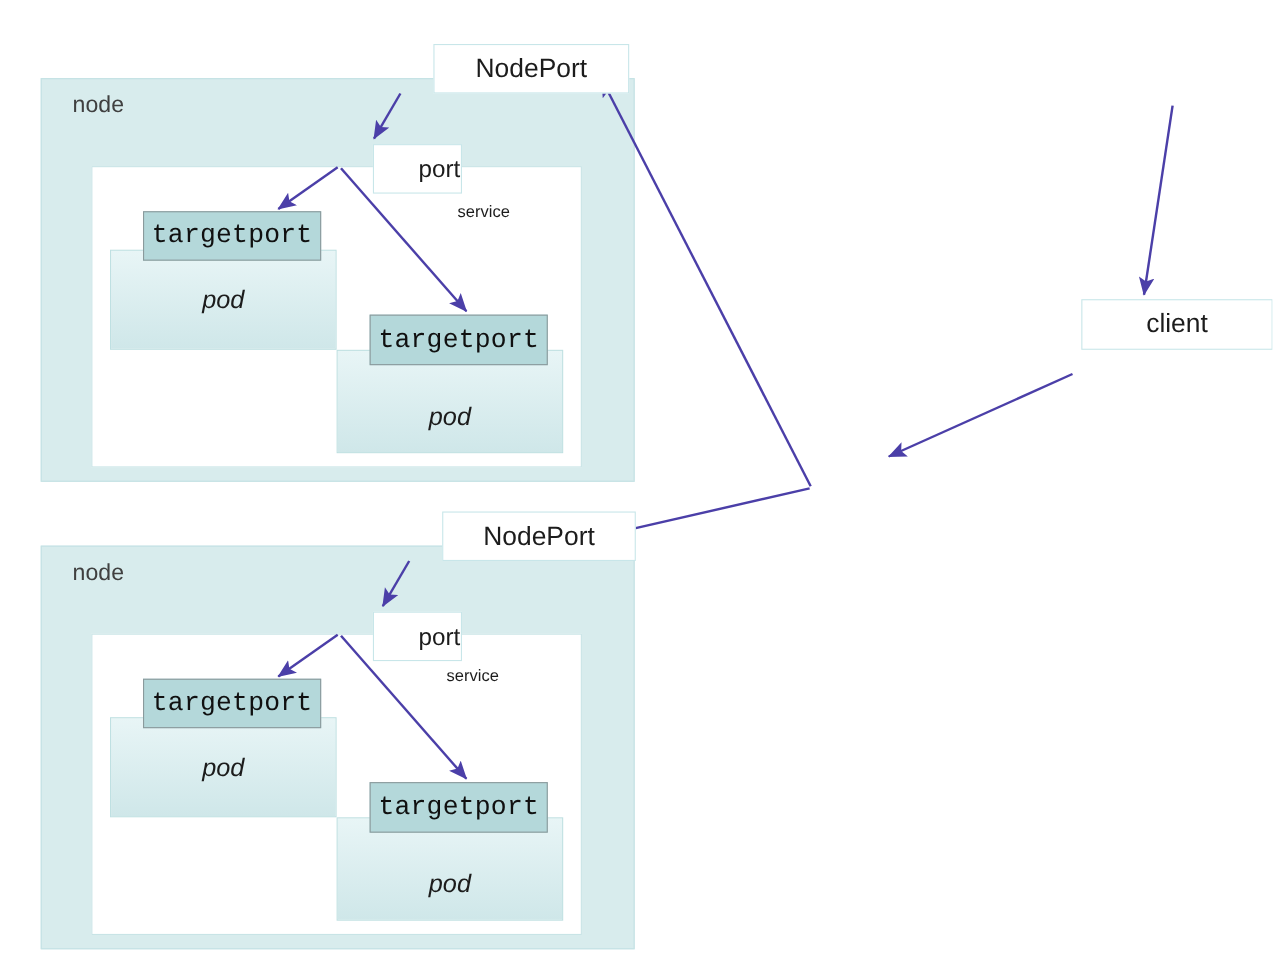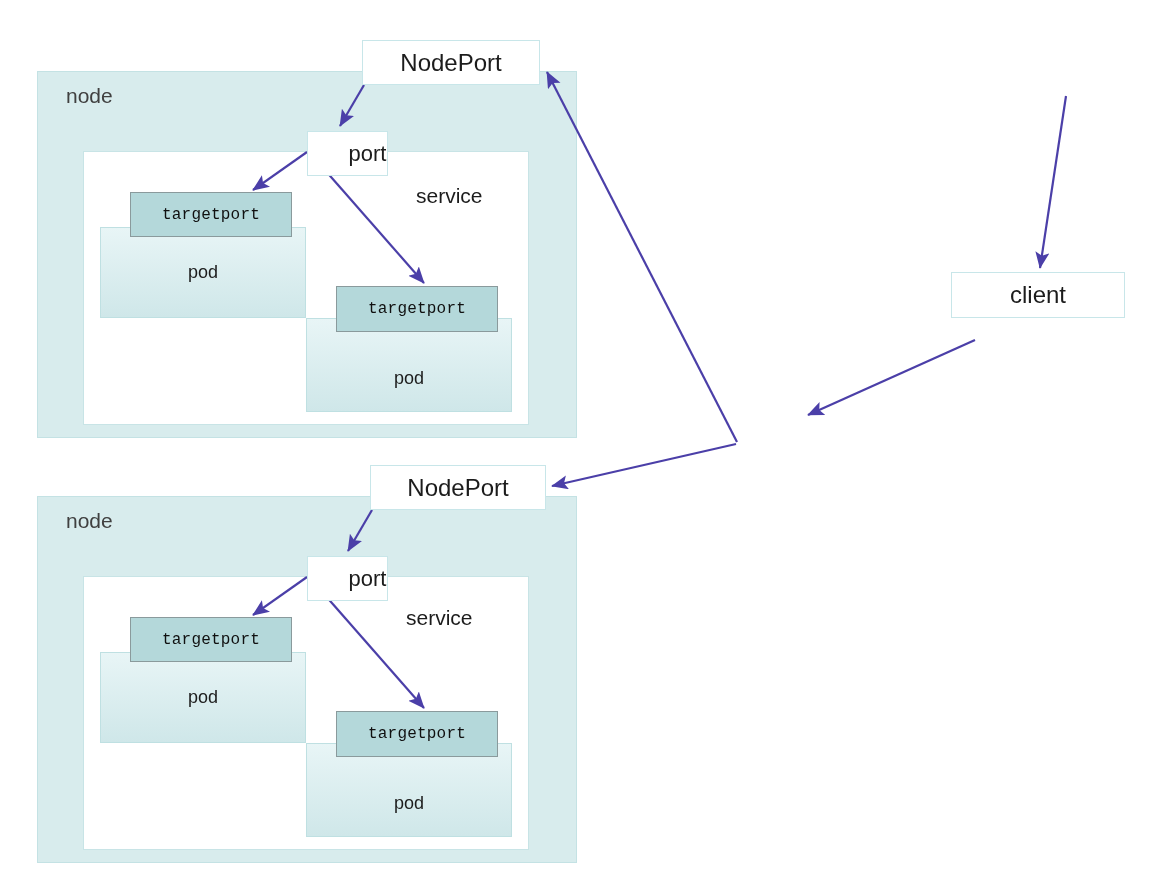--- a/index.html
+++ b/index.html
@@ -42,56 +42,58 @@
     white-space: nowrap;
   }
 
   
   .service-box {
     background: #ffffff;
     border: 1px solid #c8e4e6;
   }
   .service-label {
     position: absolute;
-    font-size: 21px;
+    font-size: 15px;
     color: #1c1c1c;
     white-space: nowrap;
   }
 
   
   .pod-box {
     background: linear-gradient(to bottom, #e8f5f6 0%, #cfe7e9 100%);
     border: 1px solid #bfe0e2;
     font-size: 21px;
     color: #1c1c1c;
   }
   .pod-label {
     position: absolute;
-    font-size: 18px;
-    white-space: nowrap;
-    color: #1c1c1c;
+    font-size: 23px;
+    white-space: nowrap;
+    color: #1c1c1c;
+    font-style: italic;
   }
 
   
   .targetport-box {
     background: #b4d8da;
     border: 1px solid #8a9a9c;
     font-family: "Liberation Mono", "DejaVu Sans Mono", monospace;
-    font-size: 16px;
+    font-size: 24px;
     letter-spacing: 0.2px;
     color: #101010;
   }
 
   
   .plain-box {
     background: #ffffff;
     border: 1px solid #c8e6e9;
     font-size: 24px;
     color: #1c1c1c;
     white-space: nowrap;
+    margin-left: 32px;
   }
   .plain-box.small {
     font-size: 22px;
     padding-left: 40px;
   }
 
   
   #wires {
     position: absolute;
     left: 0;

